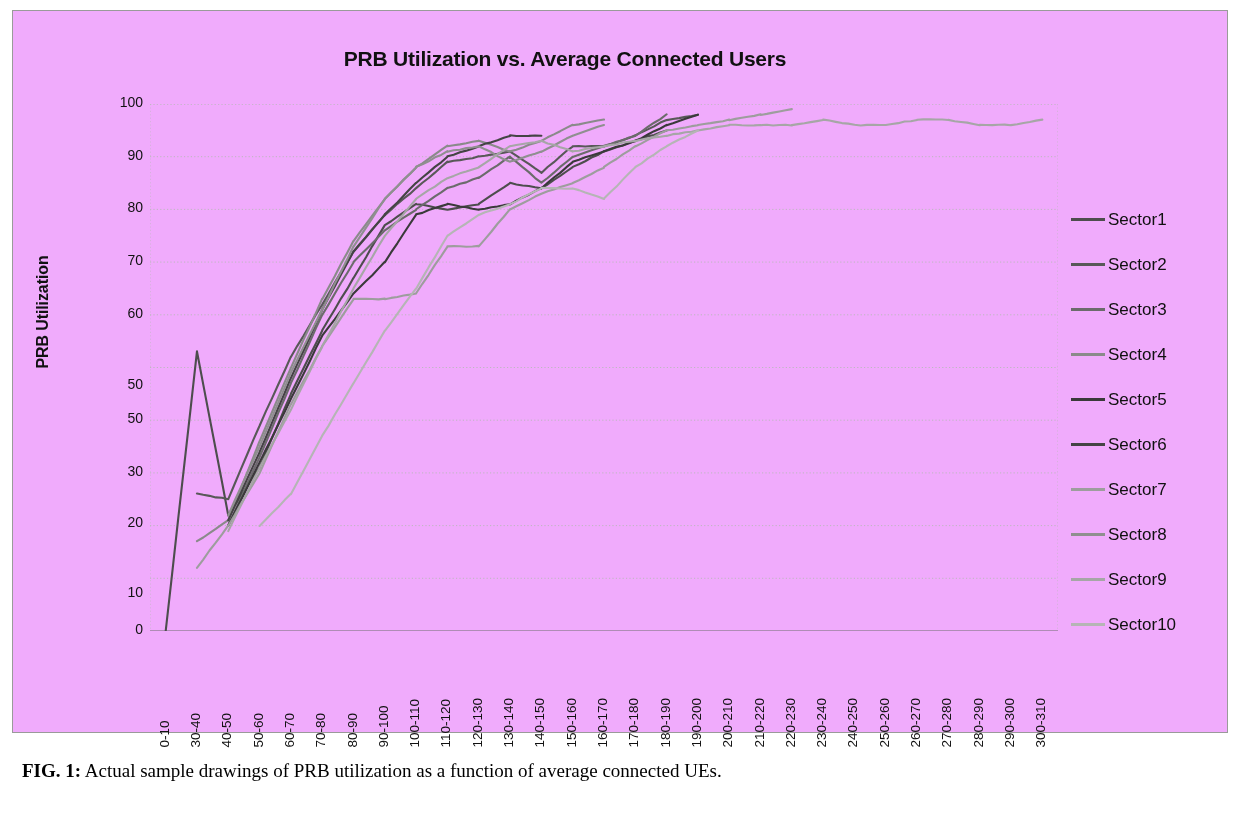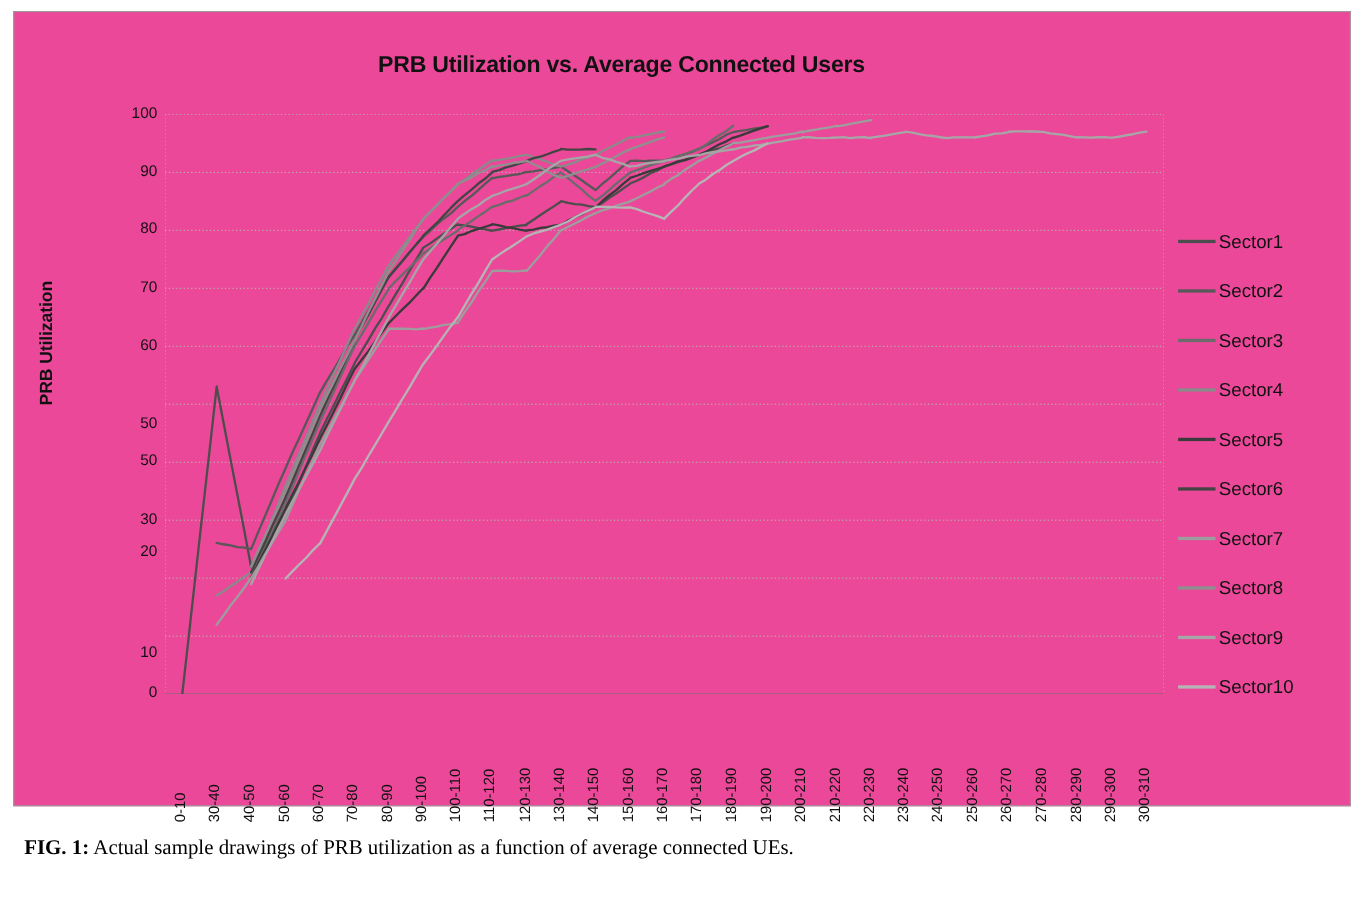--- a/index.html
+++ b/index.html
@@ -2,21 +2,21 @@
 <html><head>
 <meta charset="utf-8">
 <style>
   html,body{margin:0;padding:0;background:#ffffff;}
   body{width:1240px;height:821px;font-family:"Liberation Sans",sans-serif;color:#000;}
   #root{position:relative;width:1240px;height:821px;overflow:hidden;background:#fff;}
 
   
   .figure-frame{
     position:absolute;left:12px;top:10px;width:1216px;height:723px;
-    border:1px solid #9a9a9a;box-sizing:border-box;background:#ec4899;
+    border:1px solid #9a9a9a;box-sizing:border-box;background:#f0abfc;
   }
 
   .chart-title{
     position:absolute;left:137px;top:36px;width:830px;
     text-align:center;font-size:21px;font-weight:bold;
     font-family:"Liberation Sans",sans-serif;letter-spacing:-0.2px;
     color:#111;
   }
 
   .ylabel{
@@ -62,21 +62,21 @@
 
   <div class="figure-frame">
 
     <div class="chart-title">PRB Utilization vs. Average Connected Users</div>
 
     <div class="ylabel">PRB Utilization</div>
 
     <div id="ytick-layer">
         <div class="ytick" style="top: 611px;">0</div>
         <div class="ytick" style="top: 558.3px; margin-top: 16px;">10</div>
-        <div class="ytick" style="top: 482px;">20</div>
+        <div class="ytick" style="top: 504px;">20</div>
         <div class="ytick" style="top: 452.9px;">30</div>
         <div class="ytick" style="top: 400.2px;">50</div>
         <div class="ytick" style="top: 366px;">50</div>
         <div class="ytick" style="top: 294.8px;">60</div>
         <div class="ytick" style="top: 242.1px;">70</div>
         <div class="ytick" style="top: 189.4px;">80</div>
         <div class="ytick" style="top: 136.7px;">90</div>
         <div class="ytick" style="top: 84px;">100</div>
       </div>
 

